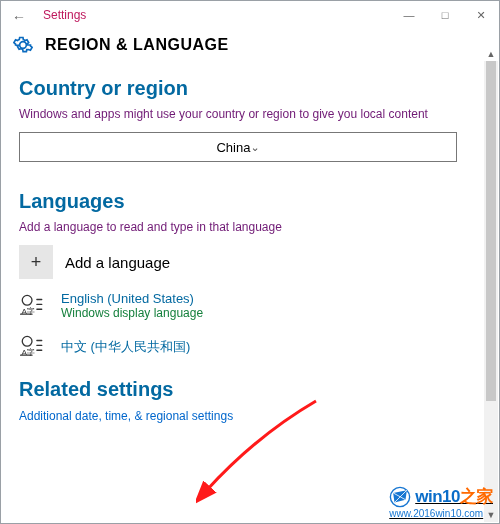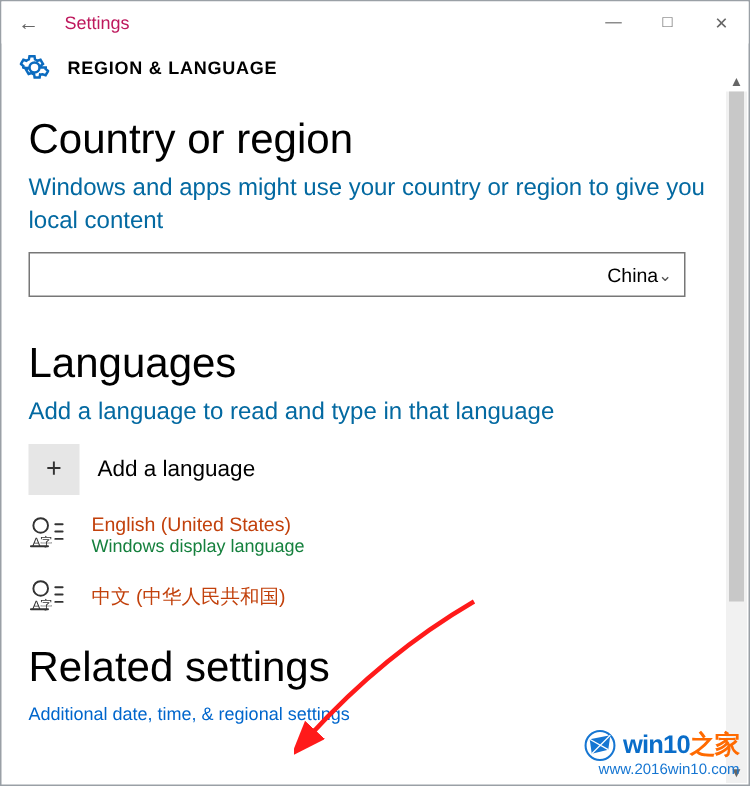--- a/index.html
+++ b/index.html
@@ -54,49 +54,49 @@
     font-size: 11px;
   }
   .header-row {
     display: flex;
     align-items: center;
     padding: 6px 12px 12px 12px;
     gap: 12px;
   }
   .gear-icon svg { display:block; }
   .header-text {
-    font-size: 12px;
+    font-size: 16px;
     font-weight: 600;
     letter-spacing: 0.5px;
   }
   .content {
     padding: 0 18px 0 18px;
     height: 440px;
     overflow-y: hidden;
     position: relative;
   }
   .section-title {
-    font-size: 28px;
-    font-weight: 400;
+    font-size: 20px;
+    font-weight: 700;
     margin-top: 10px;
     margin-bottom: 6px;
-    color: #000000;
+    color: #0369a1;
   }
   .section-desc {
-    font-size: 16px;
-    color: #0369a1;
+    font-size: 12px;
+    color: #701a75;
     line-height: 1.35;
     margin-bottom: 10px;
   }
   .combo {
     border: 1px solid #777;
     height: 28px;
     display: flex;
     align-items: center;
-    justify-content: flex-end;
+    justify-content: center;
     padding: 0 8px;
     font-size: 13px;
     width: 420px;
     background: #fff;
   }
   .combo .chev { color: #555; font-size: 11px; }
   .add-row {
     display: flex;
     align-items: center;
     gap: 12px;
@@ -118,21 +118,21 @@
     gap: 12px;
     margin-bottom: 14px;
   }
   .lang-icon {
     width: 30px;
     display: flex;
     justify-content: flex-start;
   }
   .lang-text .primary {
     font-size: 13px;
-    color: #c2410c;
+    color: #0369a1;
   }
   .lang-text .secondary {
     font-size: 12px;
     color: #15803d;
   }
   .link {
     color: #0066cc;
     font-size: 12px;
     cursor: pointer;
   }
@@ -160,22 +160,23 @@
     font-size: 9px;
     color: #666;
     line-height: 14px;
   }
   .watermark {
     position: absolute;
     right: 6px;
     bottom: 4px;
     display: flex;
     flex-direction: column;
-    align-items: flex-end;
+    align-items: flex-start;
     pointer-events: none;
+    text-decoration: underline;
   }
   .watermark .brand {
     display: flex;
     align-items: center;
     gap: 4px;
   }
   .watermark .brand-text {
     font-size: 17px;
     font-weight: 700;
     color: #0a6dc9;

